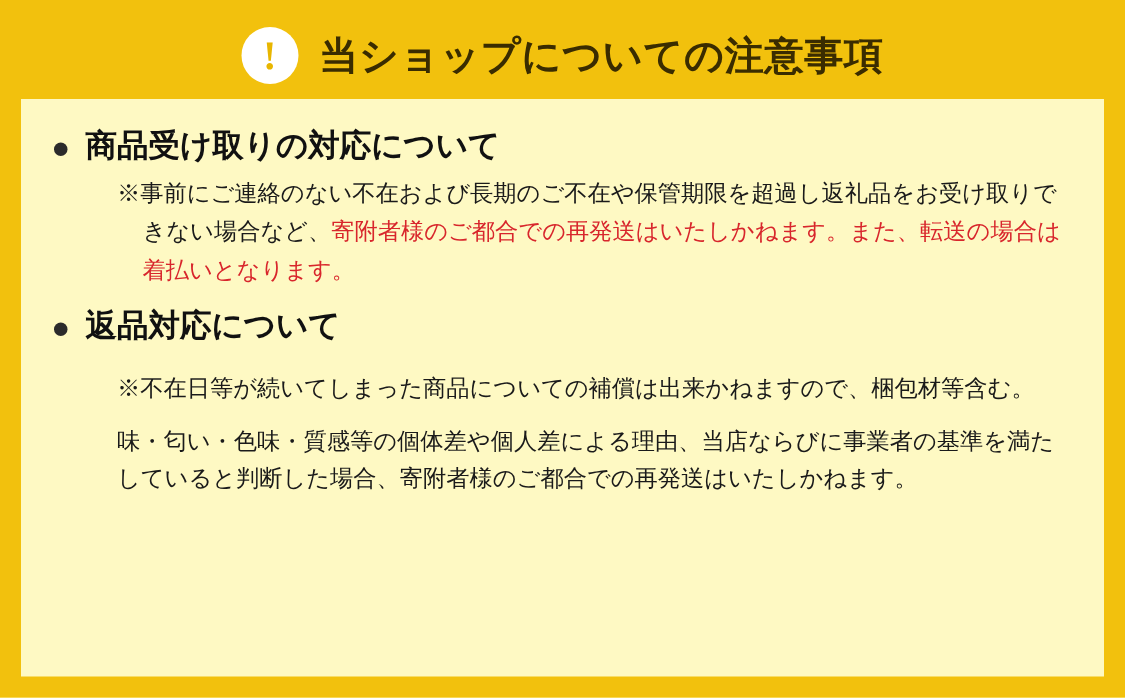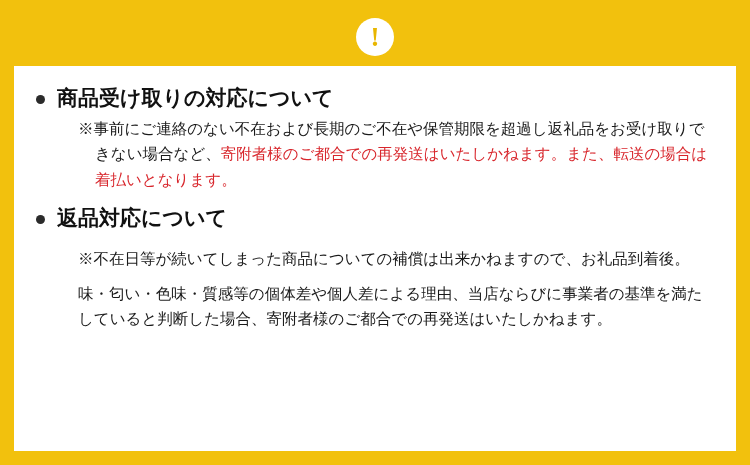--- a/index.html
+++ b/index.html
@@ -50,21 +50,21 @@
     color: #3a2c00;
     letter-spacing: 0.5px;
   }
   
   .card {
     position: absolute;
     left: 14px;
     top: 66px;
     width: 722px;
     height: 385px;
-    background: #ffffff;
+    background: #fef9c3;
     box-sizing: border-box;
     padding: 18px 22px 10px 22px;
   }
   .section {
     margin-bottom: 4px;
   }
   .section-head {
     display: flex;
     align-items: flex-start;
     gap: 12px;
@@ -110,20 +110,21 @@
 </style>
 </head>
 <body>
 
 <div class="page">
 
   <div class="header">
     <div class="alert-icon">
       <span>!</span>
     </div>
+    <div class="header-title">当ショップについての注意事項</div>
   </div>
 
   <div class="card">
 
     <div class="section">
       <div class="section-head">
         <span class="bullet"></span>
         <span class="section-title">商品受け取りの対応について</span>
       </div>
       <div class="body-block">
@@ -137,21 +138,21 @@
       <div class="section-head">
         <span class="bullet"></span>
         <span class="section-title">返品対応について</span>
       </div>
       <div class="body-block">
 
 
         <div class="spacer-10"></div>
 
         <div class="body-line hang">
-          <span>※不在日等が続いてしまった商品についての補償は出来かねますので、お礼品到着後。</span>
+          <span>※不在日等が続いてしまった商品についての補償は出来かねますので、梱包材等含む。</span>
         </div>
 
         <div class="spacer-10"></div>
 
 
         <div class="body-line">
           <span>味・匂い・色味・質感等の個体差や個人差による理由、当店ならびに事業者の基準を満たしていると判断した場合、寄附者様のご都合での再発送はいたしかねます。</span>
         </div>
 
       </div>

